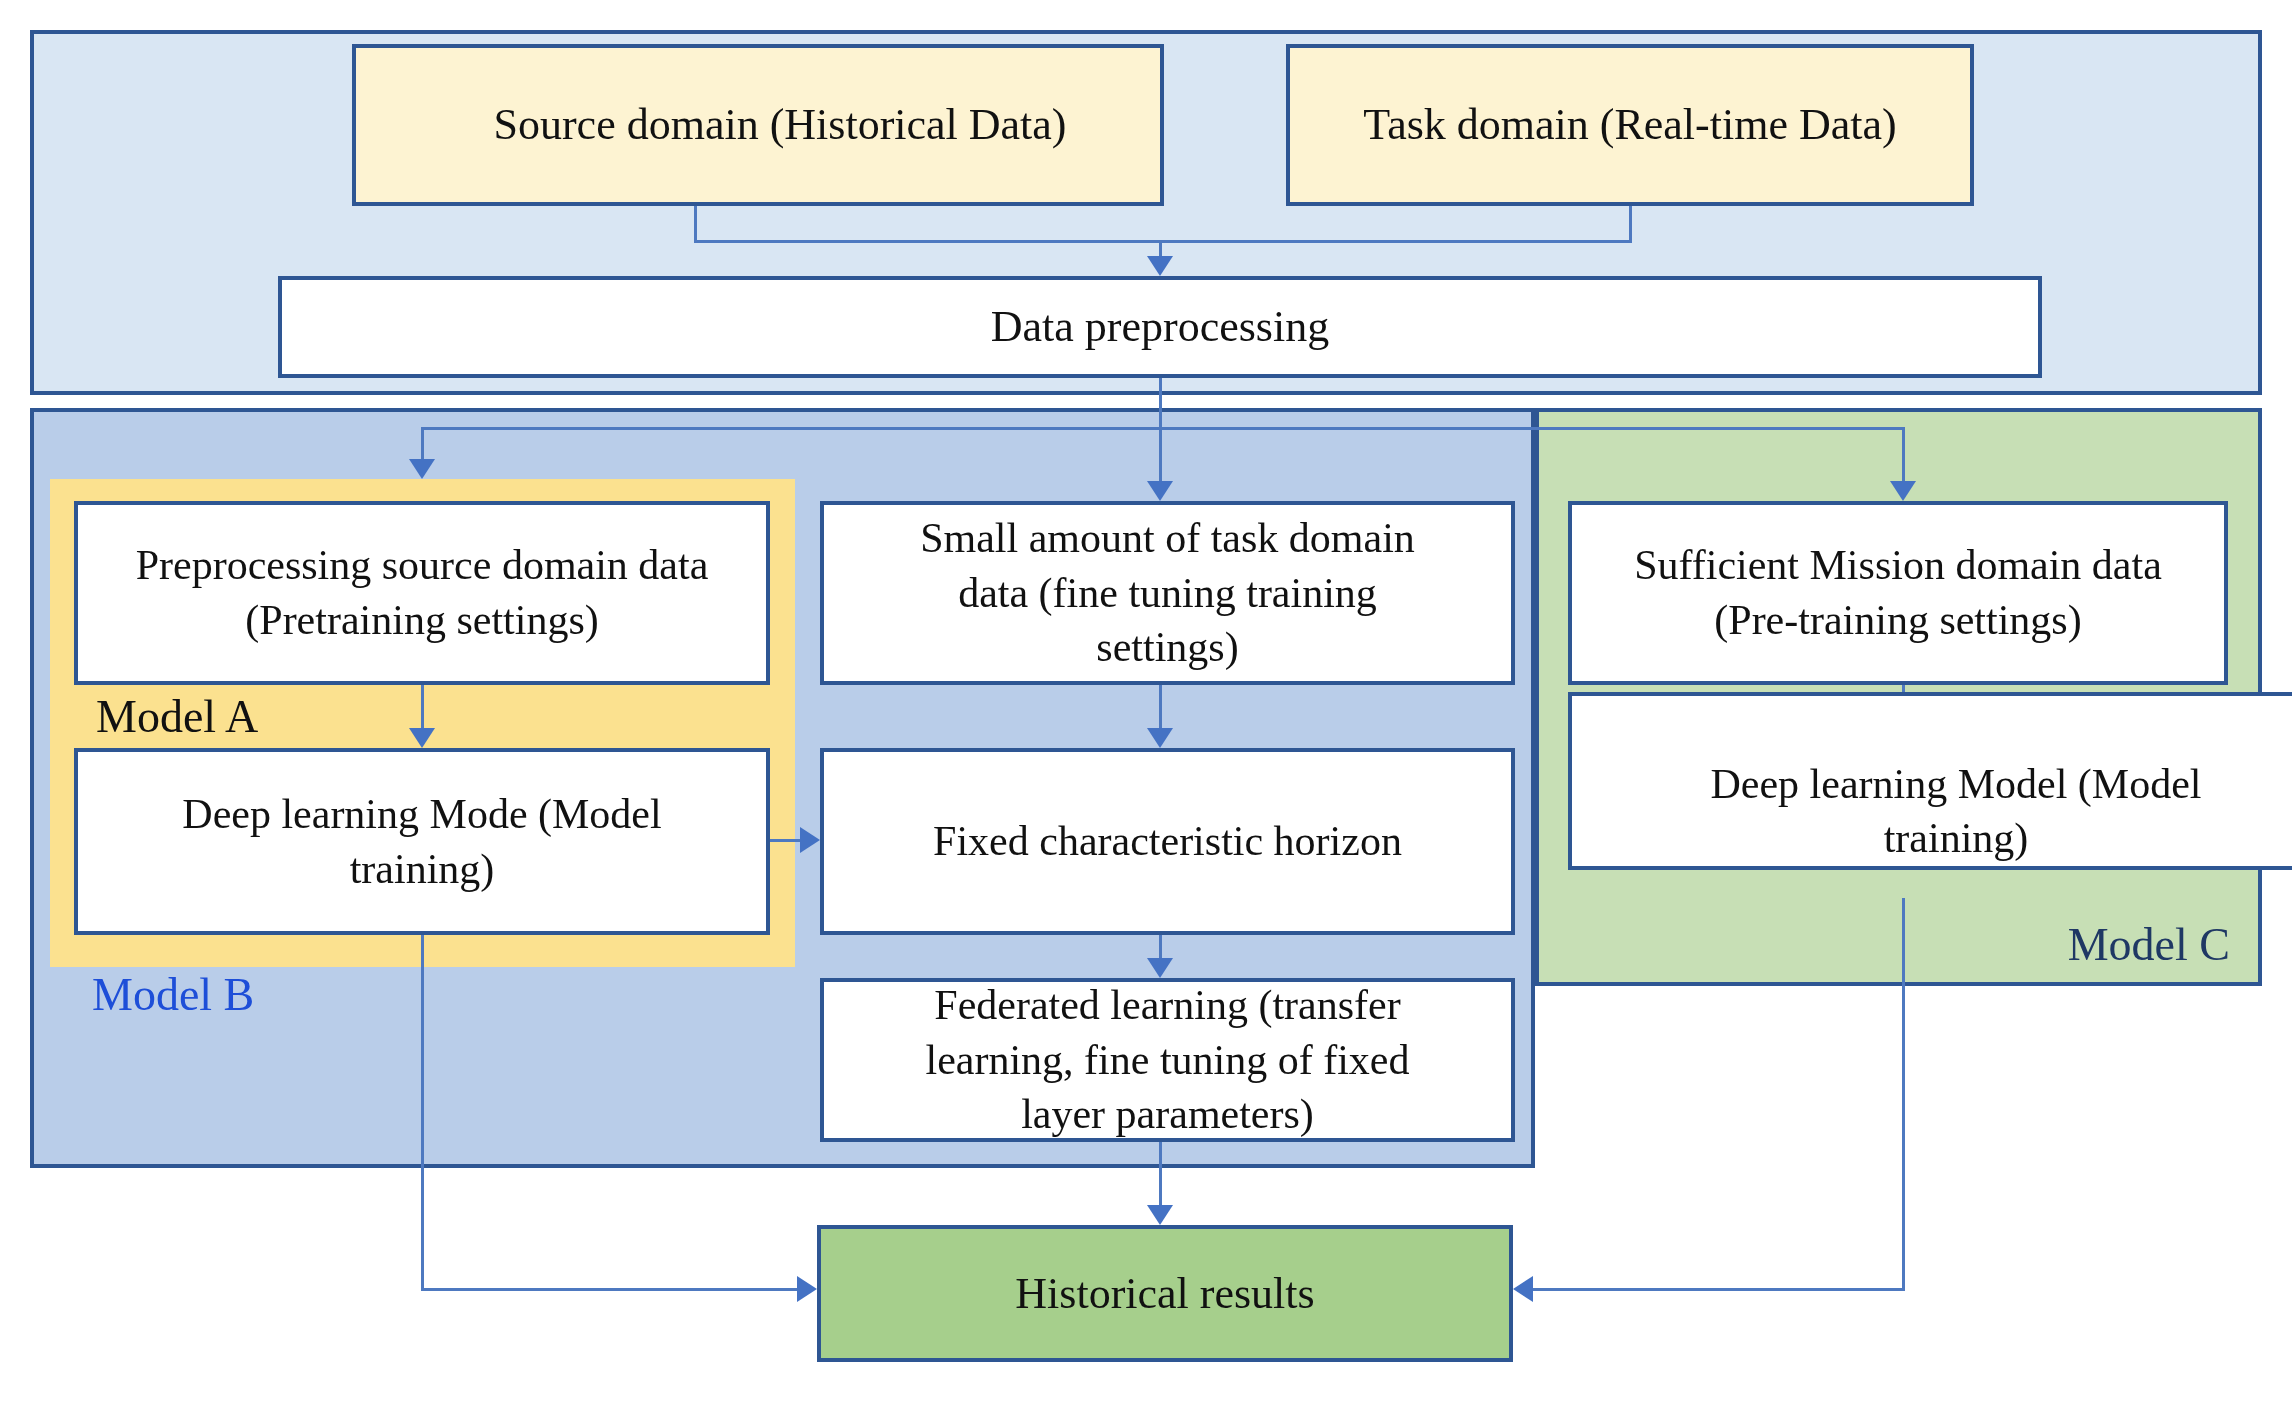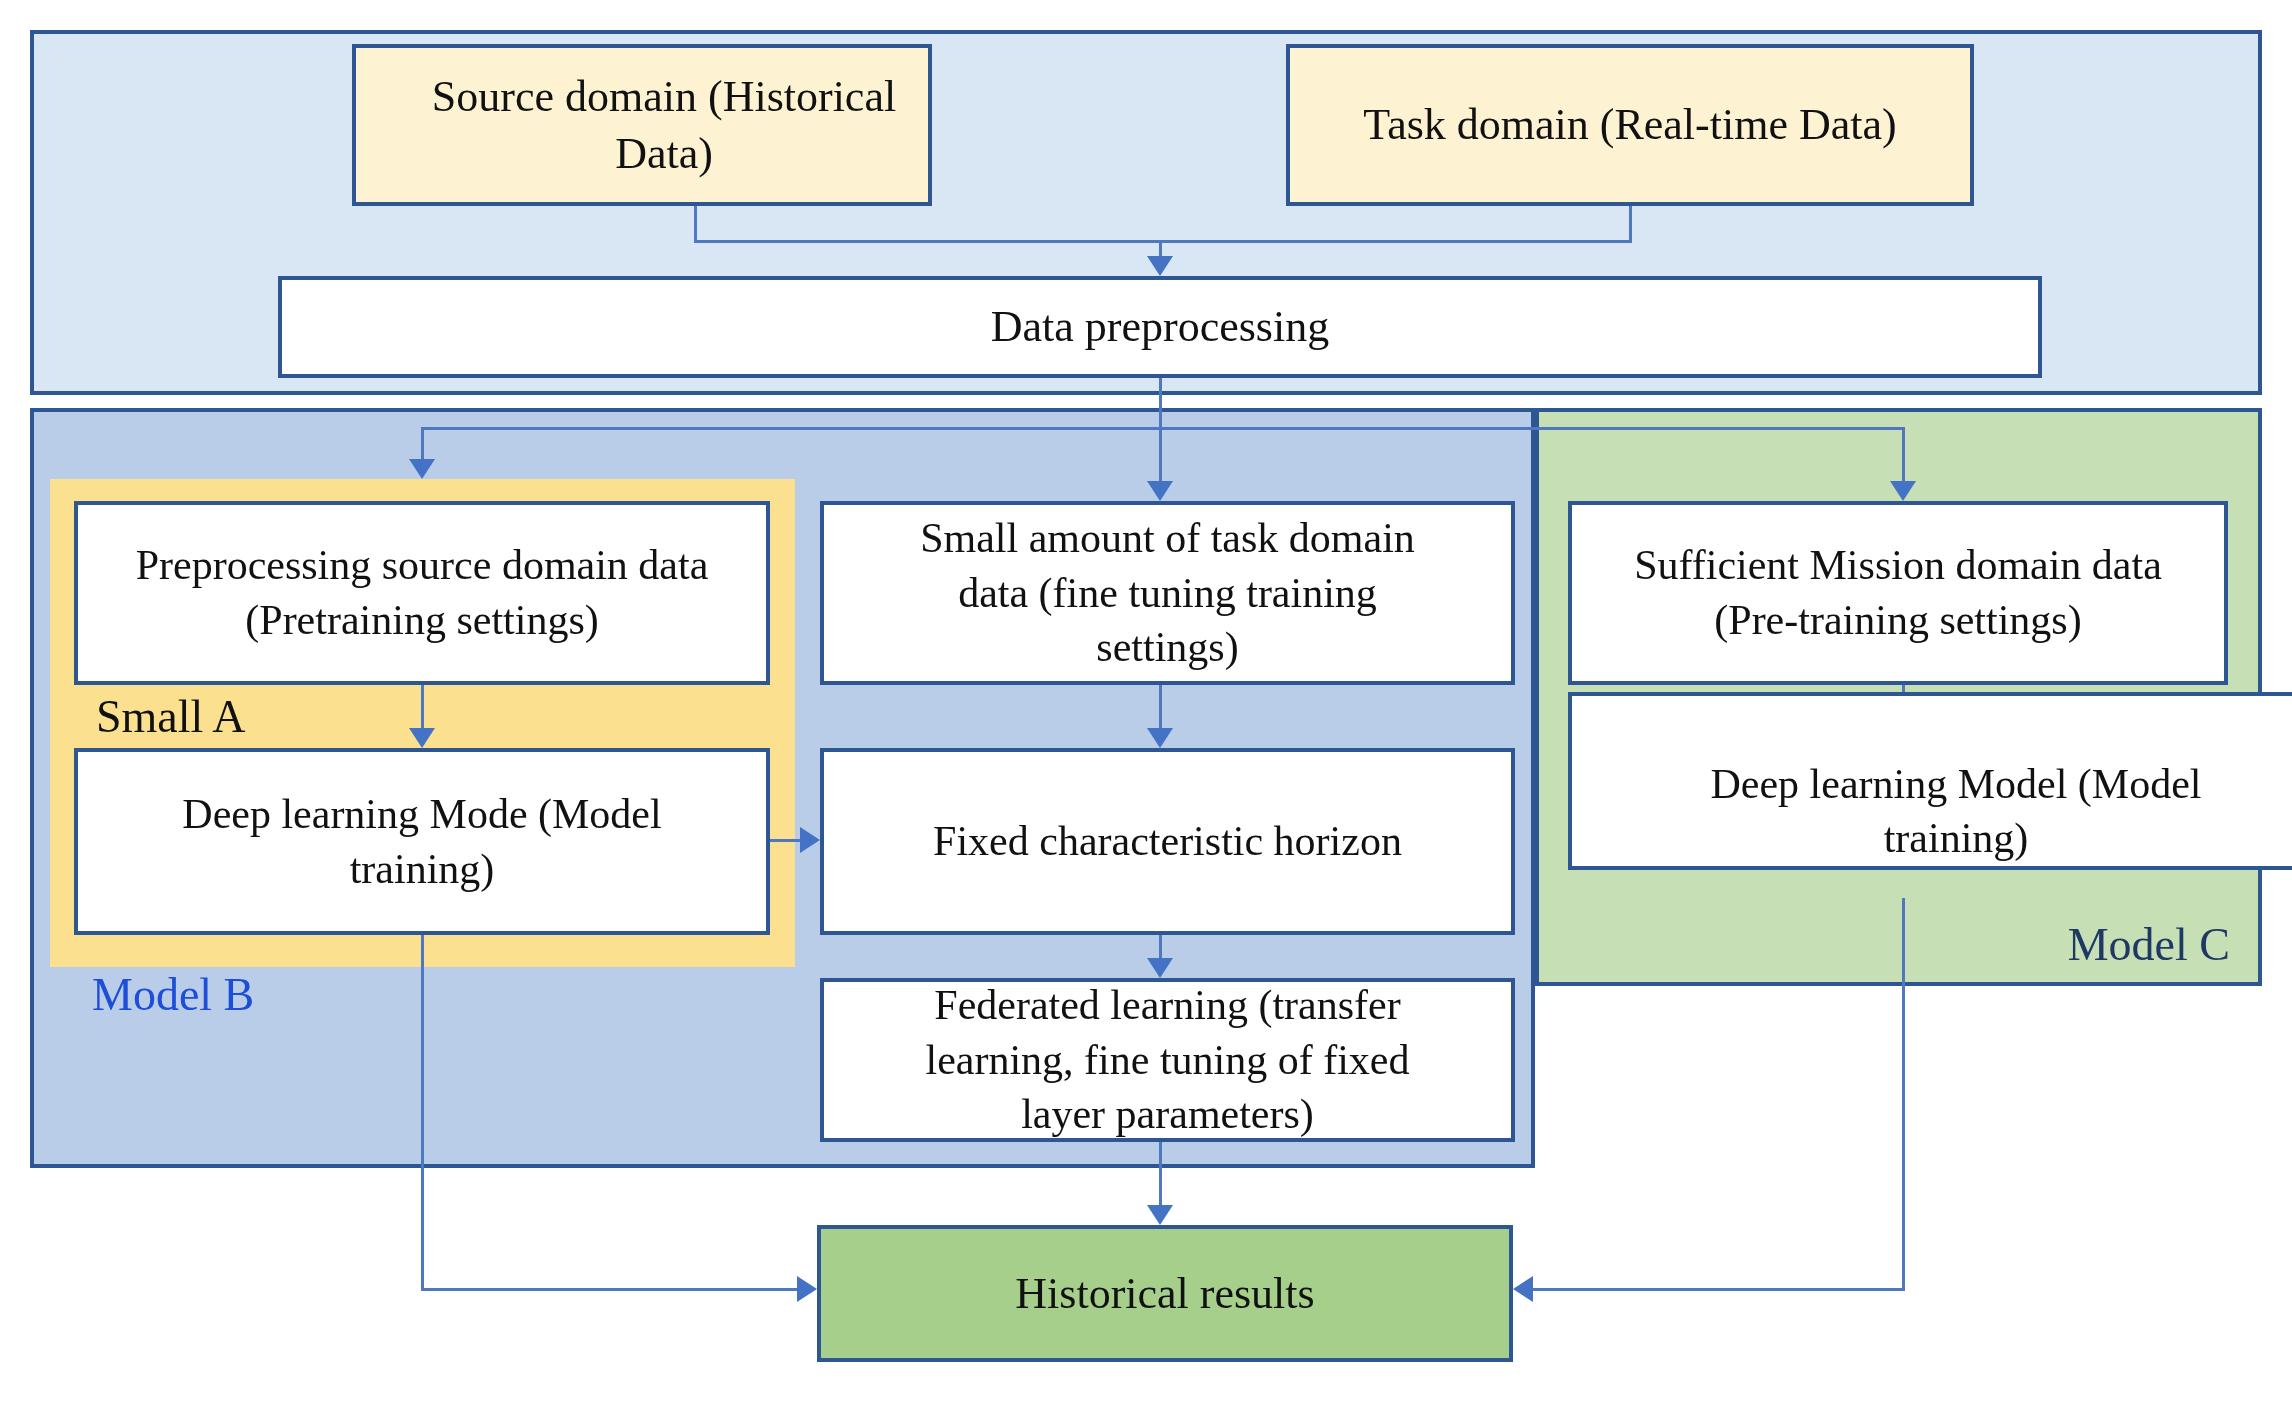--- a/index.html
+++ b/index.html
@@ -12,21 +12,21 @@
   #green-section{left:1535px;top:408px;width:727px;height:578px;background:#c7dfb5;}
   #yellow-container{position:absolute;left:50px;top:479px;width:745px;height:488px;background:#fbe18f;}
 
   .box{position:absolute;border:4px solid #2e5693;box-sizing:border-box;
        display:flex;align-items:center;justify-content:center;text-align:center;
        font-size:42px;line-height:1.3;color:#111111;background:#ffffff;z-index:6;}
   .box .tx{display:inline-block;}
   .cream{background:#fdf3d2;}
   .green-box{background:#a6cf8c;}
 
-  #box-source{left:352px;top:44px;width:580px;height:162px;font-size:44px;padding-left:44px;}
+  #box-source{left:352px;top:44px;width:812px;height:162px;font-size:44px;padding-left:44px;}
   #box-task{left:1286px;top:44px;width:688px;height:162px;font-size:44px;}
   #box-preproc{left:278px;top:276px;width:1764px;height:102px;font-size:44px;}
   #box-a1{left:74px;top:501px;width:696px;height:184px;}
   #box-a2{left:74px;top:748px;width:696px;height:187px;}
   #box-small{left:820px;top:501px;width:695px;height:184px;}
   #box-fixed{left:820px;top:748px;width:695px;height:187px;font-family:Liberation Serif, serif;}
   #box-federated{left:820px;top:978px;width:695px;height:164px;}
   #box-sufficient{left:1568px;top:501px;width:660px;height:184px;}
   #box-dlc{left:1568px;top:692px;width:776px;height:178px;align-items:flex-end;}
   #box-predicted{left:817px;top:1225px;width:696px;height:137px;font-size:44px;}
@@ -96,21 +96,21 @@
   <div class="box cream" id="box-task">
     <span class="tx">Task domain (Real-time Data)</span>
   </div>
   <div class="box" id="box-preproc">
     <span class="tx">Data preprocessing</span>
   </div>
 
   <div class="box" id="box-a1">
     <span class="tx" style="max-width:580px;">Preprocessing source domain data (Pretraining settings)</span>
   </div>
-  <div class="flabel" id="label-model-a">Small A</div>
+  <div class="flabel" id="label-model-a">Model A</div>
   <div class="box" id="box-a2">
     <span class="tx" style="max-width:500px;">Deep learning Mode (Model training)</span>
   </div>
   <div class="flabel" id="label-model-b">Model B</div>
 
   <div class="box" id="box-small">
     <span class="tx" style="max-width:560px;">Small amount of task domain data (fine tuning training settings)</span>
   </div>
   <div class="box" id="box-fixed">
     <span class="tx" style="max-width:620px;">Fixed characteristic horizon</span>

